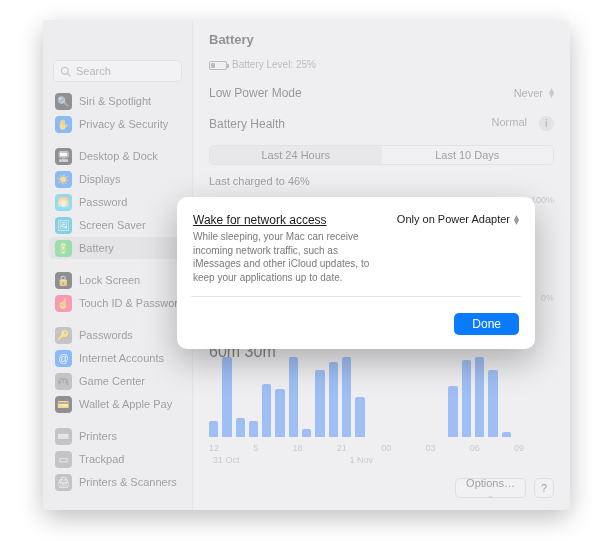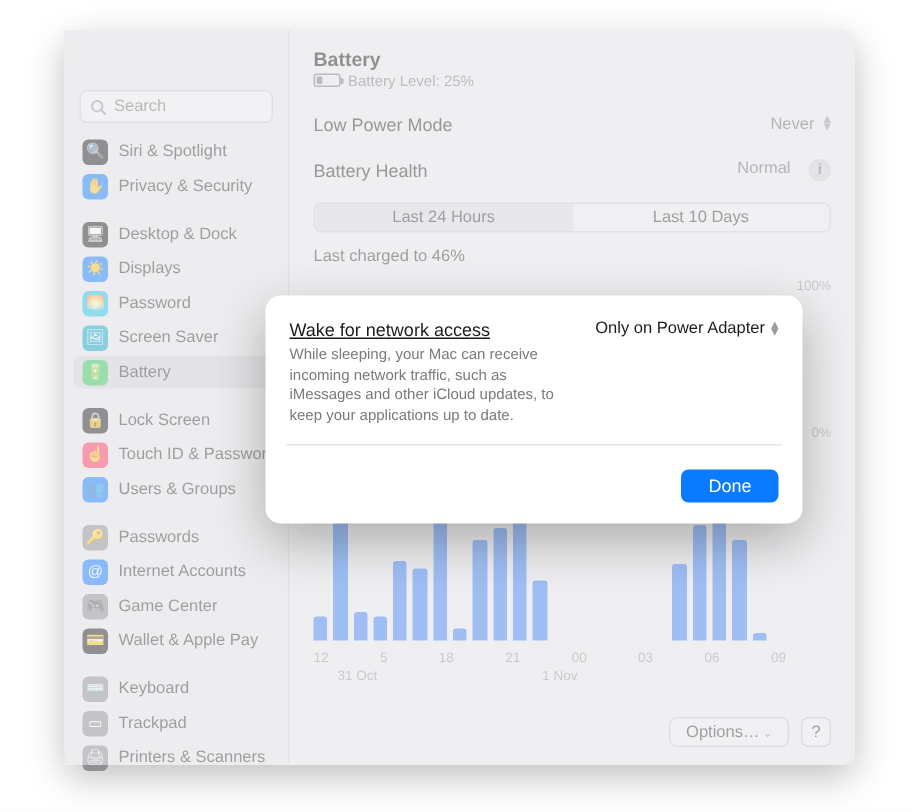--- a/index.html
+++ b/index.html
@@ -19,21 +19,21 @@
   .search svg{flex:0 0 auto;}
   .search input{border:none;background:transparent;font-size:11px;color:#8a8a8e;width:100%;outline:none;}
   .slist{display:flex;flex-direction:column;gap:1px;padding:0 6px;}
   .slist .grp{height:8px;}
   .srow{display:flex;align-items:center;gap:7px;height:22px;border-radius:5px;padding:0 6px;cursor:default;font-size:11px;color:#3a3a3c;white-space:nowrap;overflow:hidden;}
   .srow.sel{background:#d6d6da;}
   .sicon{width:17px;height:17px;border-radius:4px;display:flex;align-items:center;justify-content:center;font-size:10px;color:#fff;flex:0 0 auto;}
   
   .main{position:absolute;left:150px;top:0;right:0;bottom:0;padding:12px 16px 12px 16px;overflow:hidden;}
   .hdr-title{font-size:13px;font-weight:600;color:#1c1c1e;}
-  .hdr-sub{display:flex;align-items:flex-start;gap:5px;color:#7a7a7e;font-size:10px;margin-top:2px;}
+  .hdr-sub{display:flex;align-items:flex-end;gap:5px;color:#7a7a7e;font-size:10px;margin-top:12px;}
   .batt-icon{width:18px;height:9px;border:1px solid #7a7a7e;border-radius:2px;position:relative;}
   .batt-icon::after{content:"";position:absolute;right:-3px;top:2px;width:2px;height:4px;background:#7a7a7e;border-radius:0 1px 1px 0;}
   .batt-icon i{position:absolute;left:1px;top:1px;bottom:1px;width:25%;background:#7a7a7e;border-radius:1px;}
   .row{display:flex;justify-content:space-between;align-items:center;font-size:12px;color:#2c2c2e;margin-top:16px;}
   .row .val{color:#6b6b6f;display:flex;gap:6px;font-size:11px;}
   .stepper{color:#9a9a9e;font-size:10px;line-height:5px;display:flex;flex-direction:column;align-items:center;}
   .info-btn{width:15px;height:15px;border-radius:50%;background:#d2d2d6;color:#7a7a7e;display:flex;align-items:center;justify-content:center;font-size:10px;font-weight:700;margin-left:6px;}
   .seg{margin-top:14px;display:flex;height:20px;border-radius:5px;overflow:hidden;font-size:11px;border:1px solid #d0d0d4;}
   .seg div{flex:1;display:flex;align-items:center;justify-content:center;color:#3a3a3c;}
   .seg .on{background:#dedee2;}
@@ -42,25 +42,25 @@
   
   .chartbox{position:relative;margin-top:12px;height:100px;}
   .chartbox .ylabtop{position:absolute;right:0;top:-4px;font-size:9px;color:#9a9a9e;}
   .chartbox .ylabbot{position:absolute;right:0;bottom:-4px;font-size:9px;color:#9a9a9e;}
   .chart-green{position:absolute;left:0;right:30px;top:6px;bottom:6px;}
   .chart-green .base{position:absolute;left:0;right:0;bottom:0;height:1px;background:#d5d5d9;}
   .area{position:absolute;left:0;right:0;bottom:0;height:100%;}
   .blue-bars{display:flex;align-items:flex-end;height:80px;gap:4px;position:absolute;left:0;right:30px;bottom:16px;}
   .blue-bars span{flex:1;background:#3b82f6;border-radius:2px 2px 0 0;}
   .xlabels{position:absolute;left:0;right:30px;bottom:0;display:flex;justify-content:space-between;font-size:9px;color:#9a9a9e;}
-  .xdates{position:absolute;left:16px;right:30px;bottom:-12px;display:flex;gap:110px;font-size:9px;color:#9a9a9e;}
+  .xdates{position:absolute;left:4px;right:30px;bottom:-12px;display:flex;gap:110px;font-size:9px;color:#9a9a9e;}
   .chartbox2{position:relative;margin-top:44px;height:110px;}
   .footer-row{position:absolute;left:166px;right:16px;bottom:12px;display:flex;justify-content:flex-end;gap:8px;}
   .opt-btn,.q-btn{height:20px;border:1px solid #c8c8cc;border-radius:5px;background:#f2f2f5;font-size:11px;color:#3a3a3c;display:flex;align-items:center;justify-content:center;}
-  .opt-btn{padding:0 10px;gap:2px;}
+  .opt-btn{padding:0 10px;gap:2px;flex-direction:column;}
   .q-btn{width:20px;}
   
   .dim{position:absolute;inset:0;background:rgba(240,240,243,.55);}
   .modal{position:absolute;left:134px;top:177px;width:358px;background:#fff;border-radius:10px;box-shadow:0 12px 34px rgba(0,0,0,.28);padding:16px 16px 14px;}
   .mrow{display:flex;justify-content:space-between;align-items:flex-start;gap:12px;}
   .mrow .lbl{font-size:12px;color:#1c1c1e;text-decoration:underline;}
   .mrow .desc{font-size:10px;color:#7a7a7e;line-height:1.35;margin-top:3px;max-width:200px;}
   .mrow .sel{font-size:11px;color:#1c1c1e;display:flex;align-items:center;gap:4px;white-space:nowrap;}
   .divider{height:1px;background:#e6e6ea;margin:12px -2px;}
   .mrow2{display:flex;justify-content:space-between;align-items:center;}
@@ -121,45 +121,41 @@
           </div>
           <div class="grp"></div>
           <div class="srow">
             <span class="sicon" style="background: rgb(28, 28, 30);">🔒</span>
             <span>Lock Screen</span>
           </div>
           <div class="srow">
             <span class="sicon" style="background: rgb(255, 55, 95);">☝️</span>
             <span>Touch ID &amp; Password</span>
           </div>
-          <div class="srow">
-            <span class="sicon" style="background: rgb(10, 122, 255);">👥</span>
-            <span>Users &amp; Groups</span>
-          </div>
           <div class="grp"></div>
           <div class="srow">
             <span class="sicon" style="background: rgb(142, 142, 147);">🔑</span>
             <span>Passwords</span>
           </div>
           <div class="srow">
             <span class="sicon" style="background: rgb(10, 122, 255);">@</span>
             <span>Internet Accounts</span>
           </div>
           <div class="srow">
             <span class="sicon" style="background: rgb(142, 142, 147);">🎮</span>
             <span>Game Center</span>
           </div>
           <div class="srow">
             <span class="sicon" style="background: rgb(28, 28, 30);">💳</span>
             <span>Wallet &amp; Apple Pay</span>
           </div>
           <div class="grp"></div>
           <div class="srow">
             <span class="sicon" style="background: rgb(142, 142, 147);">⌨️</span>
-            <span>Keyboard</span>
+            <span>Printers</span>
           </div>
           <div class="srow">
             <span class="sicon" style="background: rgb(142, 142, 147);">▭</span>
             <span>Trackpad</span>
           </div>
           <div class="srow">
             <span class="sicon" style="background: rgb(142, 142, 147);">🖨</span>
             <span>Printers &amp; Scanners</span>
           </div>
         </div>

